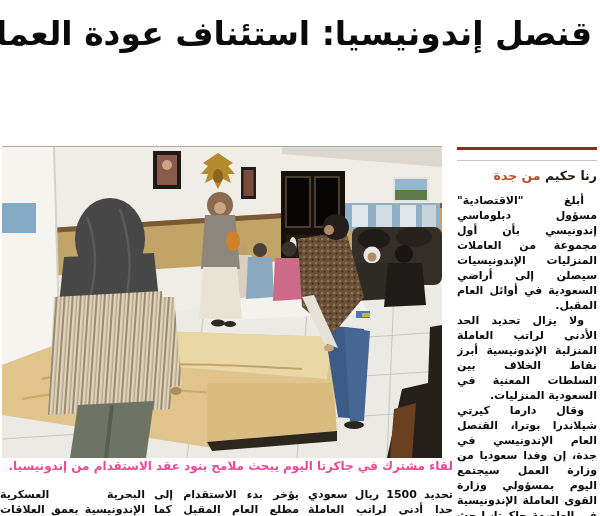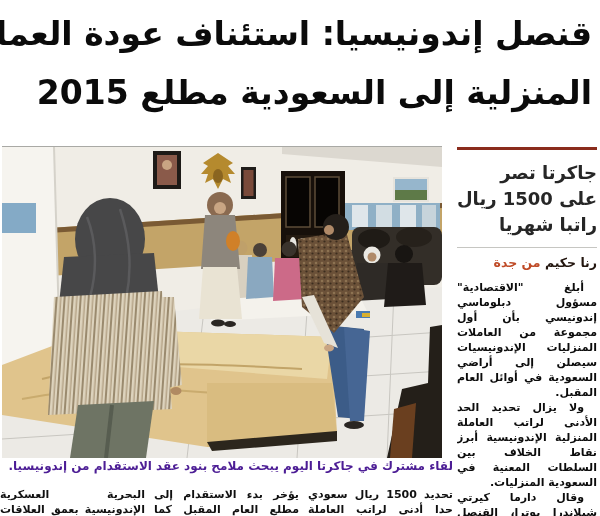--- a/index.html
+++ b/index.html
@@ -10,21 +10,21 @@
   }
   
   .headline{position:absolute;top:0;right:0;left:0;padding:4px 8px 0;text-align:right;}
   .hl{font-size:33px;font-weight:700;line-height:59px;color:#0b0b0b;white-space:nowrap;}
   
   .photo{position:absolute;top:146px;left:2px;width:440px;height:311px;margin:0;
          border-top:1px solid #a9a9a5;overflow:hidden;}
   .photo svg{display:block;}
   
   .caption{position:absolute;top:459px;left:2px;width:451px;margin:0;
-           font-size:12px;font-weight:700;color:#4c1d95;text-align:right;line-height:14px;}
+           font-size:12px;font-weight:700;color:#ec4899;text-align:right;line-height:14px;}
   
   .bottom-cols{position:absolute;top:487px;left:0;width:453px;height:29px;overflow:hidden;
                display:flex;gap:9px;}
   .bcol{flex:1;margin:0;font-size:11px;font-weight:700;line-height:15px;
         text-align:justify;color:#101010;}
   
   .sidecol{position:absolute;top:147px;left:457px;width:140px;height:369px;overflow:hidden;}
   .rule-red{height:3px;background:#8a2c1d;margin-bottom:10px;}
   .subhead{margin:0;font-size:18px;line-height:26px;font-weight:700;color:#262626;text-align:right;}
   .hairline{border-top:1px solid #c6c6c2;margin:9px 0 7px;}
@@ -34,21 +34,20 @@
   .bodytext p{margin:0;font-size:11px;line-height:15px;font-weight:700;color:#0c0c0c;
               text-align:justify;text-indent:13px;}
 </style>
 </head>
 <body>
 
 <div class="page">
 
   <header class="headline">
     <div class="hl">قنصل إندونيسيا: استئناف عودة العمالة</div>
-    <div class="hl">المنزلية إلى السعودية مطلع 2015</div>
   </header>
 
   <figure class="photo">
     <svg width="440" height="311" viewBox="0 0 440 311" xmlns="http://www.w3.org/2000/svg">
       <defs>
         <pattern id="shirtStripes" width="8" height="8" patternUnits="userSpaceOnUse" patternTransform="rotate(4)">
           <rect width="8" height="8" fill="#ddd3bd"></rect>
           <rect x="0" width="2" height="8" fill="#9a8a6e"></rect>
           <rect x="4.5" width="1.5" height="8" fill="#b5a488"></rect>
         </pattern>
@@ -204,21 +203,20 @@
   <figcaption class="caption">لقاء مشترك في جاكرتا اليوم يبحث ملامح بنود عقد الاستقدام من إندونيسيا.</figcaption>
 
   <div class="bottom-cols">
     <p class="bcol">تحديد 1500 ريال سعودي حدا أدنى لراتب العاملة المنزلية</p>
     <p class="bcol">يؤخر بدء الاستقدام إلى مطلع العام المقبل كما قال. جاء تصريح القنصل</p>
     <p class="bcol">البحرية العسكرية الإندونيسية بعمق العلاقات الإنسانية والسياسية</p>
   </div>
 
   <aside class="sidecol">
     <div class="rule-red"></div>
-    <h2 class="subhead">جاكرتا تصر على 1500 ريال راتبا شهريا</h2>
     <div class="hairline"></div>
     <div class="byline">
       <span class="byline-name">رنا حكيم</span>
       <span class="byline-loc">من جدة</span>
     </div>
     <div class="bodytext">
       <p>أبلغ "الاقتصادية" مسؤول دبلوماسي إندونيسي بأن أول مجموعة من العاملات المنزليات الإندونيسيات سيصلن إلى أراضي السعودية في أوائل العام المقبل.</p>
       <p>ولا يزال تحديد الحد الأدنى لراتب العاملة المنزلية الإندونيسية أبرز نقاط الخلاف بين السلطات المعنية في السعودية المنزليات.</p>
       <p>وقال دارما كيرتي شيلاندرا بوترا، القنصل العام الإندونيسي في جدة، إن وفدا سعوديا من وزارة العمل سيجتمع اليوم بمسؤولي وزارة القوى العاملة الإندونيسية في العاصمة جاكرتا، لبحث تفاصيل عقود الاستقدام.</p>
     </div>

